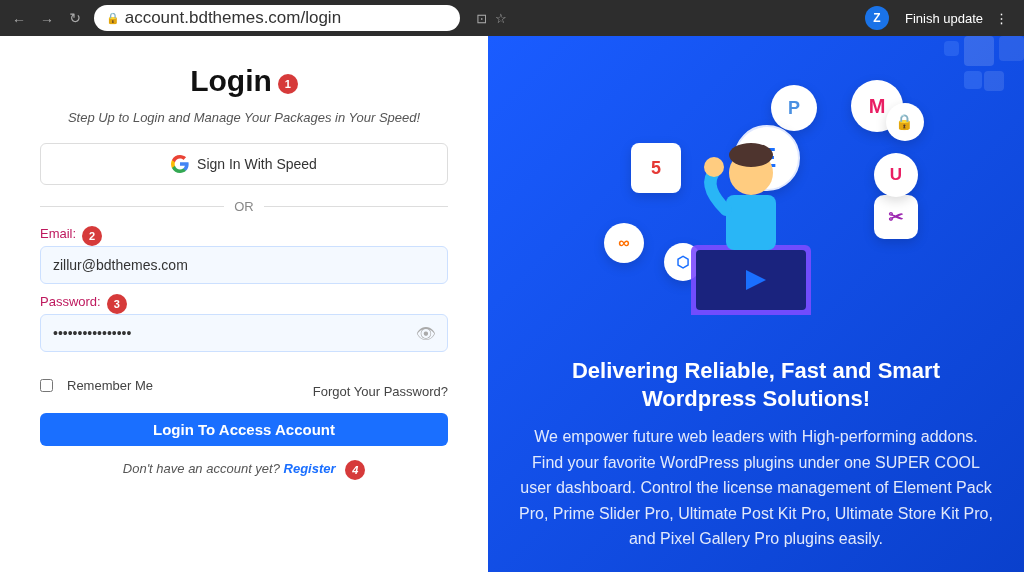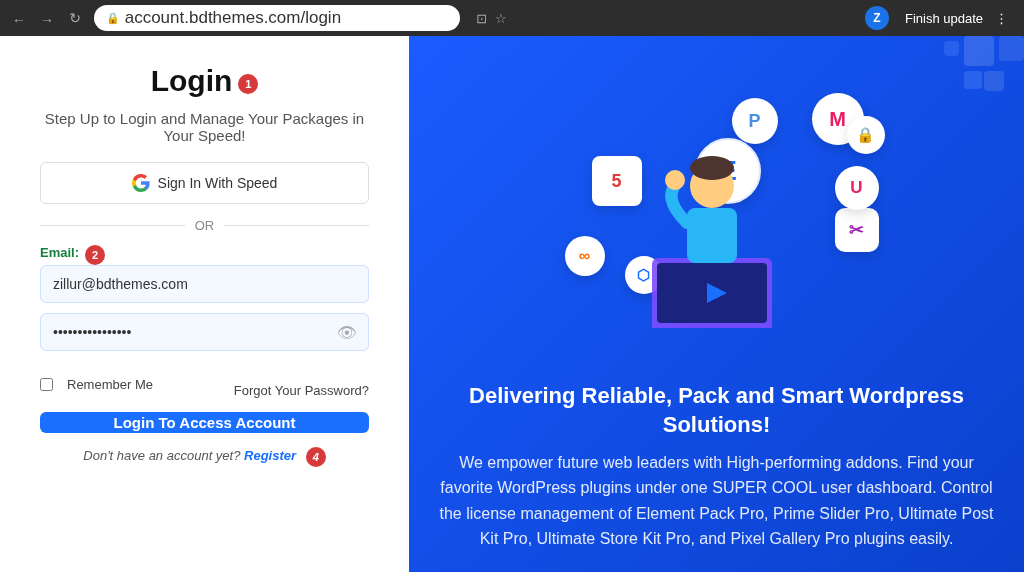--- a/index.html
+++ b/index.html
@@ -56,42 +56,43 @@
 
     
     .main-content {
       display: flex;
       flex: 1;
       overflow: hidden;
     }
 
     
     .left-panel {
-      width: 409px;
+      width: 488px;
       background: #fff;
       padding: 28px 40px 20px 40px;
       display: flex;
       flex-direction: column;
       overflow-y: auto;
       flex-shrink: 0;
     }
 
     .login-title {
       font-size: 30px;
       font-weight: 700;
       color: #111;
       text-align: center;
       margin-bottom: 6px;
     }
 
     .login-subtitle {
-      font-size: 15px;
+      font-size: 13px;
       color: #555;
       text-align: center;
       margin-bottom: 18px;
+      font-style: italic;
     }
 
     .google-btn {
       display: flex;
       align-items: center;
       justify-content: center;
       gap: 8px;
       width: 100%;
       padding: 11px;
       border: 1px solid #ddd;
@@ -119,24 +120,24 @@
     .or-divider::before, .or-divider::after {
       content: '';
       flex: 1;
       height: 1px;
       background: #ddd;
     }
 
     .form-group { margin-bottom: 10px; }
     .form-label {
       font-size: 13px;
-      color: #15803d;
+      color: #be185d;
       margin-bottom: 5px;
       display: block;
-      font-weight: 700;
+      font-weight: 400;
     }
     .form-input {
       width: 100%;
       padding: 10px 12px;
       border: 1px solid #cce0ff;
       border-radius: 6px;
       font-size: 14px;
       color: #333;
       background: #f4f9ff;
       outline: none;
@@ -174,21 +175,21 @@
     .forgot-password {
       font-size: 13px;
       color: #444;
       text-decoration: none;
       cursor: pointer;
       margin-top: 12px;
     }
 
     .login-btn {
       width: 100%;
-      padding: 2px;
+      padding: 8px;
       background: #1a6fff;
       color: #fff;
       border: none;
       border-radius: 6px;
       font-size: 15px;
       font-weight: 600;
       cursor: pointer;
       margin-bottom: 14px;
     }
 
@@ -356,20 +357,24 @@
 
     <div class="form-group">
       <div class="label-row">
         <label class="form-label">Email:</label>
         <span class="annotation">2</span>
       </div>
       <input type="email" class="form-input" value="zillur@bdthemes.com" style="">
     </div>
 
     <div class="form-group">
+      <div class="label-row">
+        <label class="form-label">Password:</label>
+        <span class="annotation">3</span>
+      </div>
       <div class="password-wrapper">
         <input type="password" class="form-input" value="••••••••••••••••" style="">
         <span class="eye-icon">👁</span>
       </div>
     </div>
 
     <div class="remember-forgot">
       <div class="remember-me">
         <input type="checkbox" style="">
         <span>Remember Me</span>
@@ -440,19 +445,19 @@
             <path d="M55 95 Q30 70 45 55" stroke="#29b6f6" stroke-width="12" fill="none" stroke-linecap="round"></path>
             <circle cx="43" cy="52" r="10" fill="#ffcc80"></circle>
 
             <polygon points="75,155 75,175 95,165" fill="#1a6fff"></polygon>
           </svg>
 
         </div>
       </div>
 
       <div class="right-text-area">
-        <h2 class="right-headline">Delivering Reliable, Pack and Smart Wordpress Solutions!</h2>
+        <h2 class="right-headline">Delivering Reliable, Fast and Smart Wordpress Solutions!</h2>
         <p class="right-body">We empower future web leaders with High-performing addons. Find your favorite WordPress plugins under one SUPER COOL user dashboard. Control the license management of Element Pack Pro, Prime Slider Pro, Ultimate Post Kit Pro, Ultimate Store Kit Pro, and Pixel Gallery Pro plugins easily.</p>
       </div>
     </div>
   </div>
 
 </div>
 
 </body></html>

